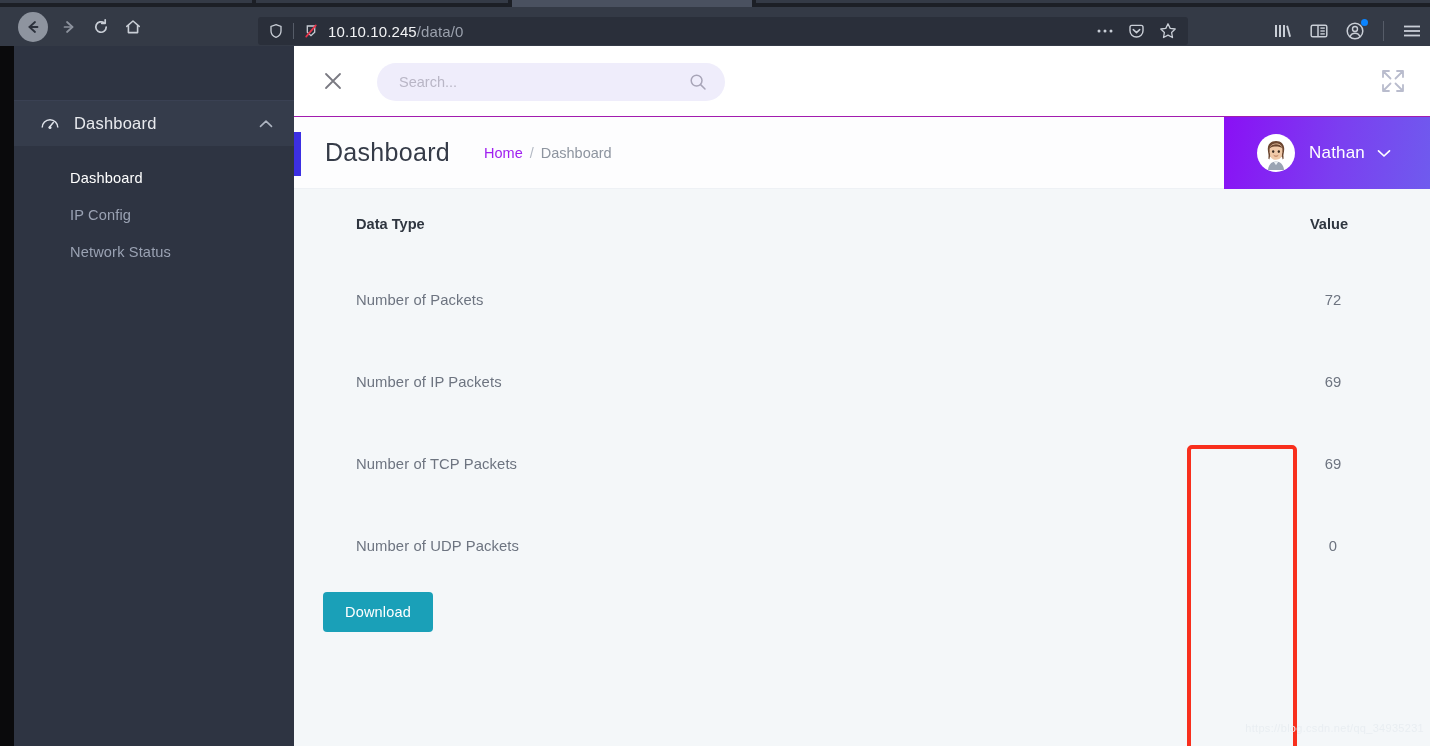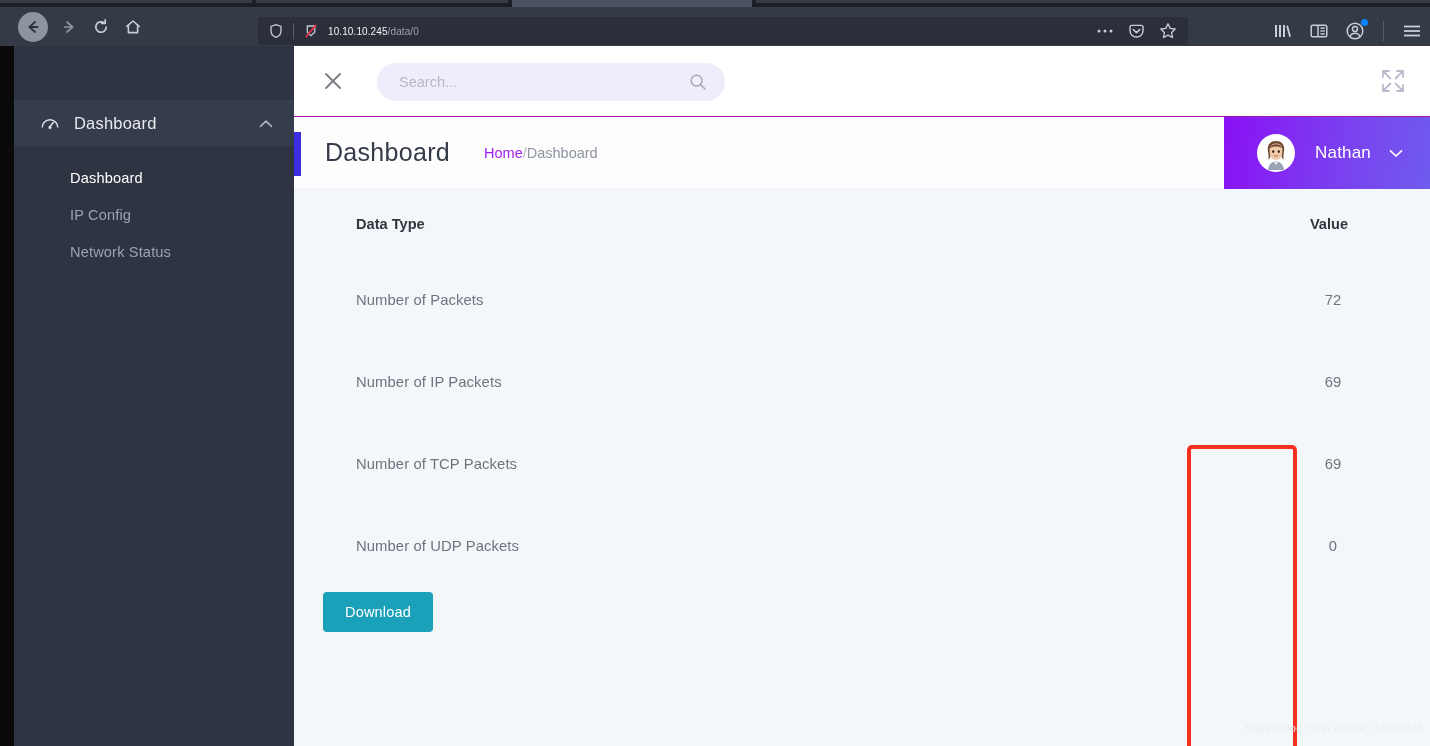--- a/index.html
+++ b/index.html
@@ -26,21 +26,21 @@
   #forward-button { left: 54px; }
   #reload-button { left: 86px; }
   #home-button { left: 118px; }
   .nav-btn svg { display: block; }
 
   #urlbar { position: absolute; top: 10px; left: 258px; width: 930px; height: 28px;
             background: #2a2f3a; border-radius: 3px; display: flex; align-items: center; }
   #shield-icon { margin-left: 10px; display: flex; align-items: center; }
   #urlbar-divider { width: 1px; height: 16px; background: #565c68; margin: 0 9px; }
   #tracking-icon { display: flex; align-items: center; margin-right: 9px; }
-  #url-text { font-size: 10px; color: #f2f3f5; white-space: nowrap; letter-spacing: .1px; }
+  #url-text { font-size: 15px; color: #f2f3f5; white-space: nowrap; letter-spacing: .1px; }
   #url-text .dim { color: #9aa0ac; }
   #urlbar-actions { margin-left: auto; display: flex; align-items: center; gap: 14px; padding-right: 11px; }
   .ub-icon { display: flex; align-items: center; cursor: pointer; }
 
   #chrome-right { position: absolute; top: 10px; right: 8px; height: 28px; display: flex; align-items: center; gap: 16px; }
   #chrome-divider { width: 1px; height: 20px; background: #565c68; margin: 0 2px; }
   .cr-icon { position: relative; display: flex; align-items: center; cursor: pointer; }
   #account-badge { position: absolute; top: -2px; right: -3px; width: 7px; height: 7px;
                    border-radius: 50%; background: #0a84ff; }
 
@@ -72,28 +72,28 @@
                   font-family: "Liberation Sans", sans-serif; font-size: 14.5px;
                   color: #4a4a55; padding: 0 0 0 22px; }
   #search-input::placeholder { color: #b9b6c6; }
   #search-icon { padding-right: 18px; display: flex; align-items: center; cursor: pointer; }
   #fullscreen-icon { position: absolute; right: 24px; top: 22px; cursor: pointer; }
 
   #page-header { position: relative; height: 72px; background: #fdfdfe;
                  display: flex; align-items: center; border-bottom: 1px solid #eef1f5; }
   #header-accent { position: absolute; left: 0; top: 15px; width: 7px; height: 44px; background: #3c2fe3; }
   #page-title { margin-left: 31px; font-size: 25px; color: #353b48; font-weight: normal; letter-spacing: .3px; }
-  #breadcrumb { margin-left: 34px; display: flex; align-items: baseline; font-size: 14.5px; }
+  #breadcrumb { margin-left: 34px; display: flex; align-items: baseline; gap: 7px; font-size: 14.5px; }
   #breadcrumb-home { color: #a020f0; cursor: pointer; }
   #breadcrumb-sep { color: #b4bac4; }
   #breadcrumb-current { color: #8d949f; }
 
   #user-menu { position: absolute; right: 0; top: 0; width: 206px; height: 72px;
                background: linear-gradient(100deg, #8a10f5 0%, #7b3ff0 55%, #6f5bee 100%);
-               display: flex; align-items: center; padding-left: 33px; cursor: pointer; gap: 6px; }
+               display: flex; align-items: center; padding-left: 33px; cursor: pointer; }
   #avatar { width: 38px; height: 38px; border-radius: 50%; background: #ffffff;
             display: flex; align-items: center; justify-content: center; overflow: hidden; }
   #user-name { margin-left: 14px; font-size: 17px; color: #ffffff; letter-spacing: .2px; }
   #user-chevron { margin-left: 11px; display: flex; align-items: center; }
 
   
   #content { position: relative; height: 557px; background: #f4f7f9; }
   #data-table { width: 100%; border-collapse: collapse; }
   #data-table th { font-size: 14.6px; color: #2f3640; font-weight: bold; text-align: left;
                    padding: 27px 0 27px 62px; }

